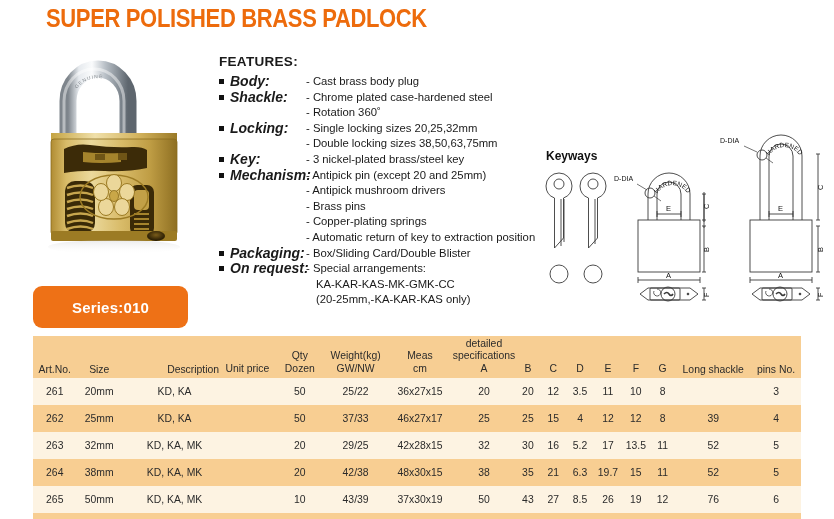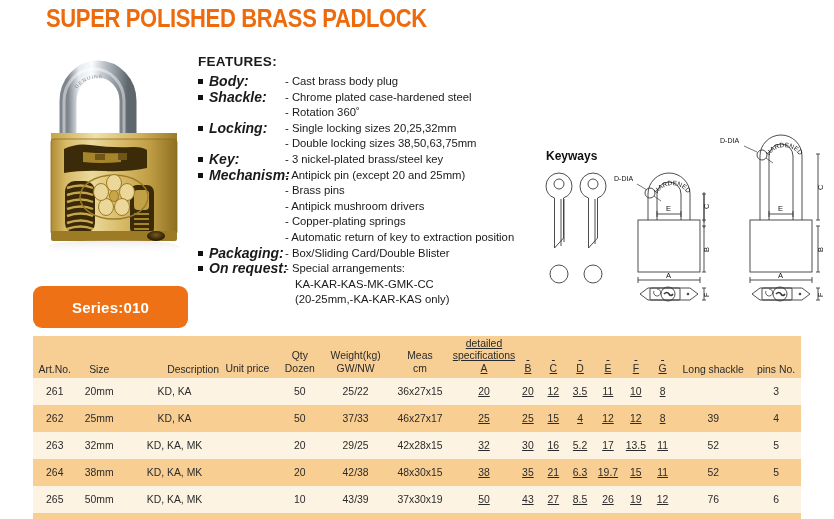--- a/index.html
+++ b/index.html
@@ -25,21 +25,21 @@
   
   .series-badge{
     position:absolute;left:33px;top:286px;width:155px;height:42px;
     background:#EE7116;border-radius:9px;
     display:flex;align-items:center;justify-content:center;
     color:#fff;font-size:15px;font-weight:bold;
     letter-spacing:0.2px;
   }
 
   
-  .features{position:absolute;left:198px;top:54px;width:330px;}
+  .features{position:absolute;left:219px;top:54px;width:330px;}
   .feat-head{font-size:13.5px;font-weight:bold;letter-spacing:0.3px;margin-bottom:5px;}
   .feat-row{display:flex;align-items:flex-start;line-height:15.6px;min-height:15.6px;}
   .bullet{
     width:5px;height:5px;background:#111;display:inline-block;
     margin-top:5px;margin-right:6px;flex:0 0 5px;
   }
   .feat-label{
     width:76px;flex:0 0 76px;font-size:14px;font-weight:bold;font-style:italic;
     white-space:nowrap;
   }
@@ -67,21 +67,21 @@
   .spec-table tbody tr:nth-child(odd) td{background:#FDF3E2;}
   .spec-table tbody tr:nth-child(even) td{background:#F8CE92;}
   .th-group{font-size:10.4px;}
   .col-art{width:48px;}
   .col-size{width:52px;}
   .col-desc{width:104px;text-align:right;}
   .col-unit{width:70px;}
   .col-qty{width:56px;}
   .col-weight{width:68px;}
   .col-meas{width:74px;}
-  .col-ltr{width:31px;text-decoration:underline;}
+  .col-ltr{width:31px;}
   .col-long{width:92px;}
   .col-pins{width:62px;}
   .spec-table td.col-desc{padding-left:8px;}
   .spec-table th.col-desc{padding-left:8px;}
   .hdr-two{display:block;line-height:12.4px;}
 </style>
 </head>
 <body>
 
 <div class="page">
@@ -218,26 +218,26 @@
     </div>
 
     <div class="feat-row">
       <span class="bullet"></span>
       <span class="feat-label">Mechanism:</span>
       <span class="feat-val">- Antipick pin (except 20 and 25mm)</span>
     </div>
     <div class="feat-row sub">
       <span class="bullet"></span>
       <span class="feat-label"></span>
+      <span class="feat-val">- Antipick mushroom drivers</span>
+    </div>
+    <div class="feat-row sub">
+      <span class="bullet"></span>
+      <span class="feat-label"></span>
       <span class="feat-val">- Brass pins</span>
-    </div>
-    <div class="feat-row sub">
-      <span class="bullet"></span>
-      <span class="feat-label"></span>
-      <span class="feat-val">- Antipick mushroom drivers</span>
     </div>
     <div class="feat-row sub">
       <span class="bullet"></span>
       <span class="feat-label"></span>
       <span class="feat-val">- Copper-plating springs</span>
     </div>
     <div class="feat-row sub">
       <span class="bullet"></span>
       <span class="feat-label"></span>
       <span class="feat-val">- Automatic return of key to extraction position</span>

